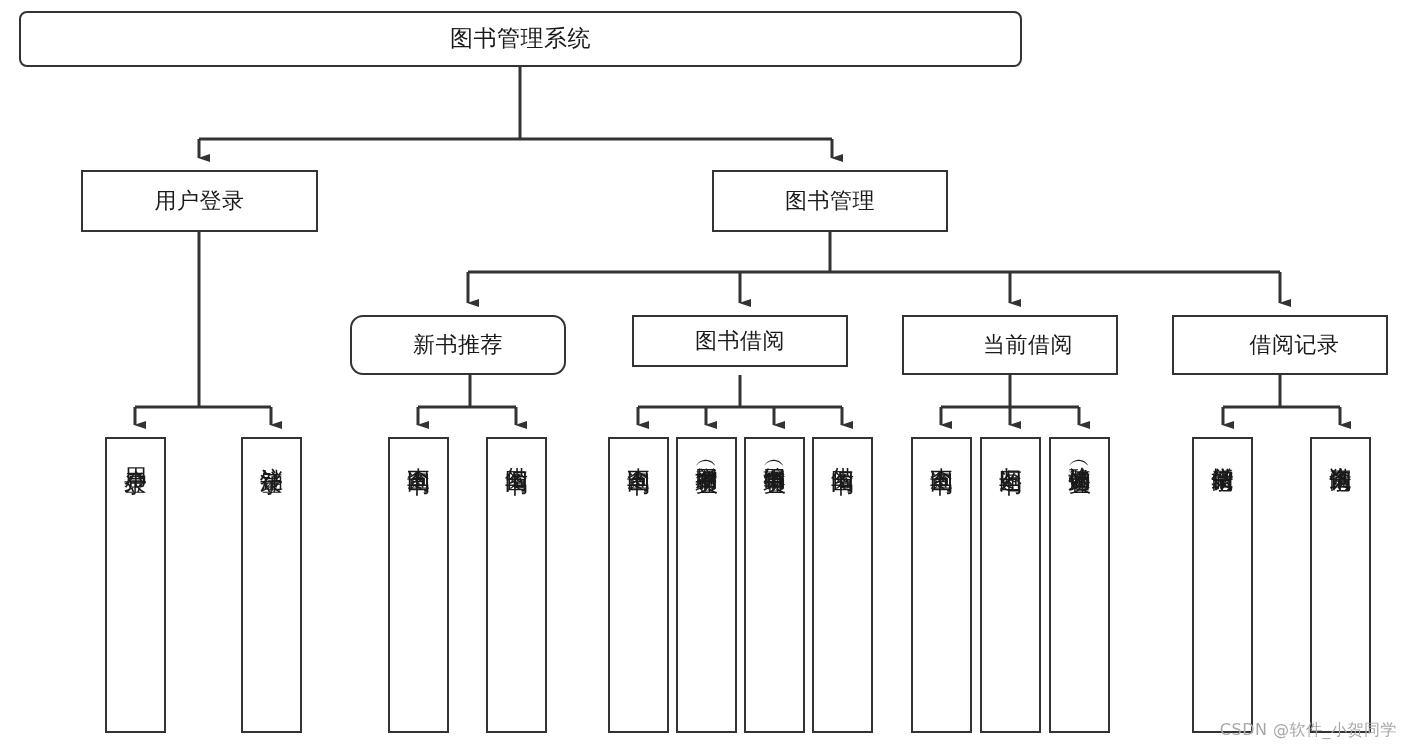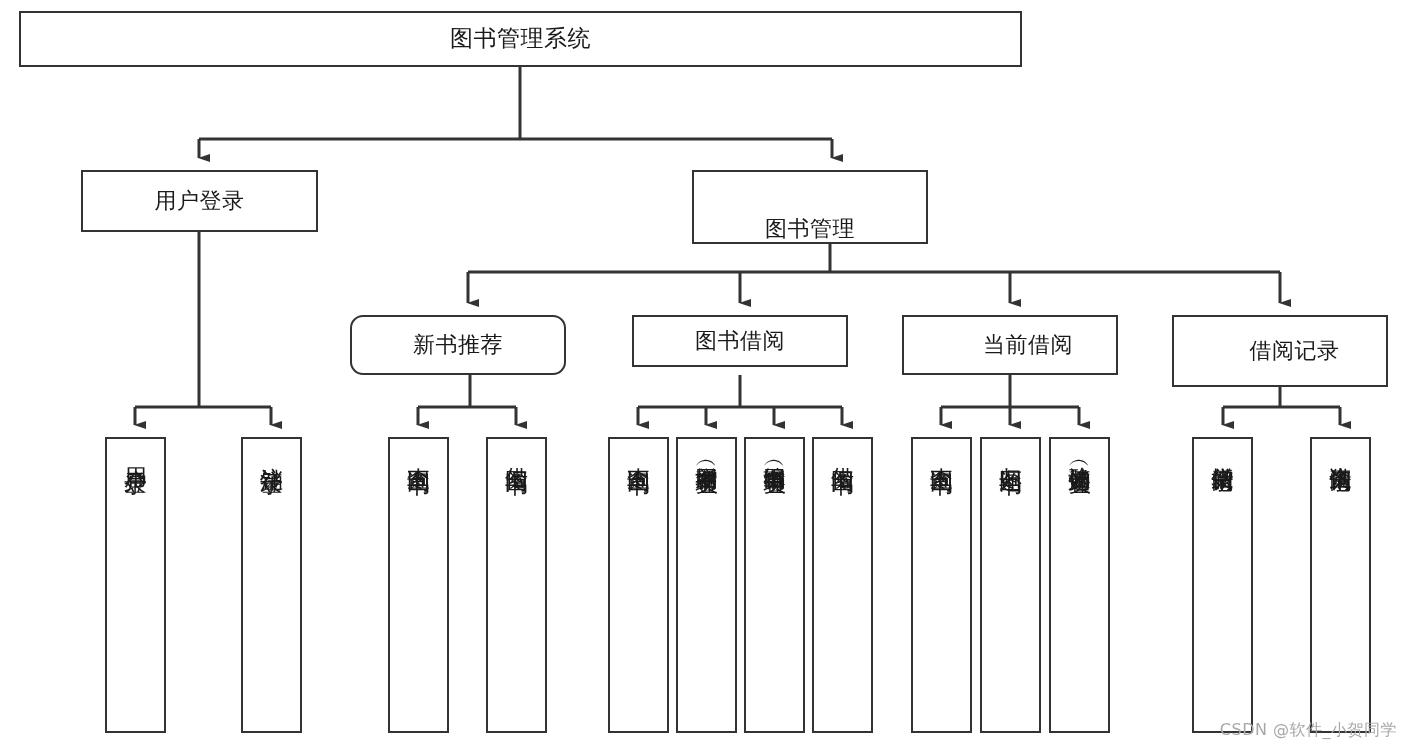--- a/index.html
+++ b/index.html
@@ -128,41 +128,41 @@
       <path d="M1010,407 L1010,425" marker-end="url(#arw)"></path>
       <path d="M1079,407 L1079,425" marker-end="url(#arw)"></path>
 
       <path d="M1280,375 L1280,407"></path>
       <path d="M1223,407 L1340,407"></path>
       <path d="M1223,407 L1223,425" marker-end="url(#arw)"></path>
       <path d="M1340,407 L1340,425" marker-end="url(#arw)"></path>
     </g>
   </svg>
 
-  <div class="node horiz root" style="left:19px; top:11px; width:1003px; height:56px;">
+  <div class="node horiz root" style="left:19px; top:11px; width:1003px; height:56px;border-radius:8px;">
     <span class="label">图书管理系统</span>
   </div>
 
   <div class="node horiz" style="left:81px; top:170px; width:237px; height:62px;">
     <span class="label">用户登录</span>
   </div>
-  <div class="node horiz" style="left:692px; top:170px; width:236px; height:74px;align-items:flex-end;">
+  <div class="node horiz" style="left:712px; top:170px; width:236px; height:62px;">
     <span class="label">图书管理</span>
   </div>
 
   <div class="node horiz" style="left:350px; top:315px; width:216px; height:60px;border-radius:13px;">
     <span class="label">新书推荐</span>
   </div>
   <div class="node horiz" style="left:632px; top:315px; width:216px; height:52px;">
     <span class="label">图书借阅</span>
   </div>
   <div class="node horiz" style="left:902px; top:315px; width:216px; height:60px;padding-left:36px;">
     <span class="label">当前借阅</span>
   </div>
-  <div class="node horiz" style="left:1172px; top:315px; width:216px; height:72px;padding-left:29px;">
+  <div class="node horiz" style="left:1172px; top:315px; width:216px; height:60px;padding-left:29px;">
     <span class="label">借阅记录</span>
   </div>
 
   <div class="node vert" style="left:105px; top:437px; width:61px; height:296px;">
     <span class="label">用户登录</span>
   </div>
   <div class="node vert" style="left:241px; top:437px; width:61px; height:296px;">
     <span class="label">注销登录</span>
   </div>
 

